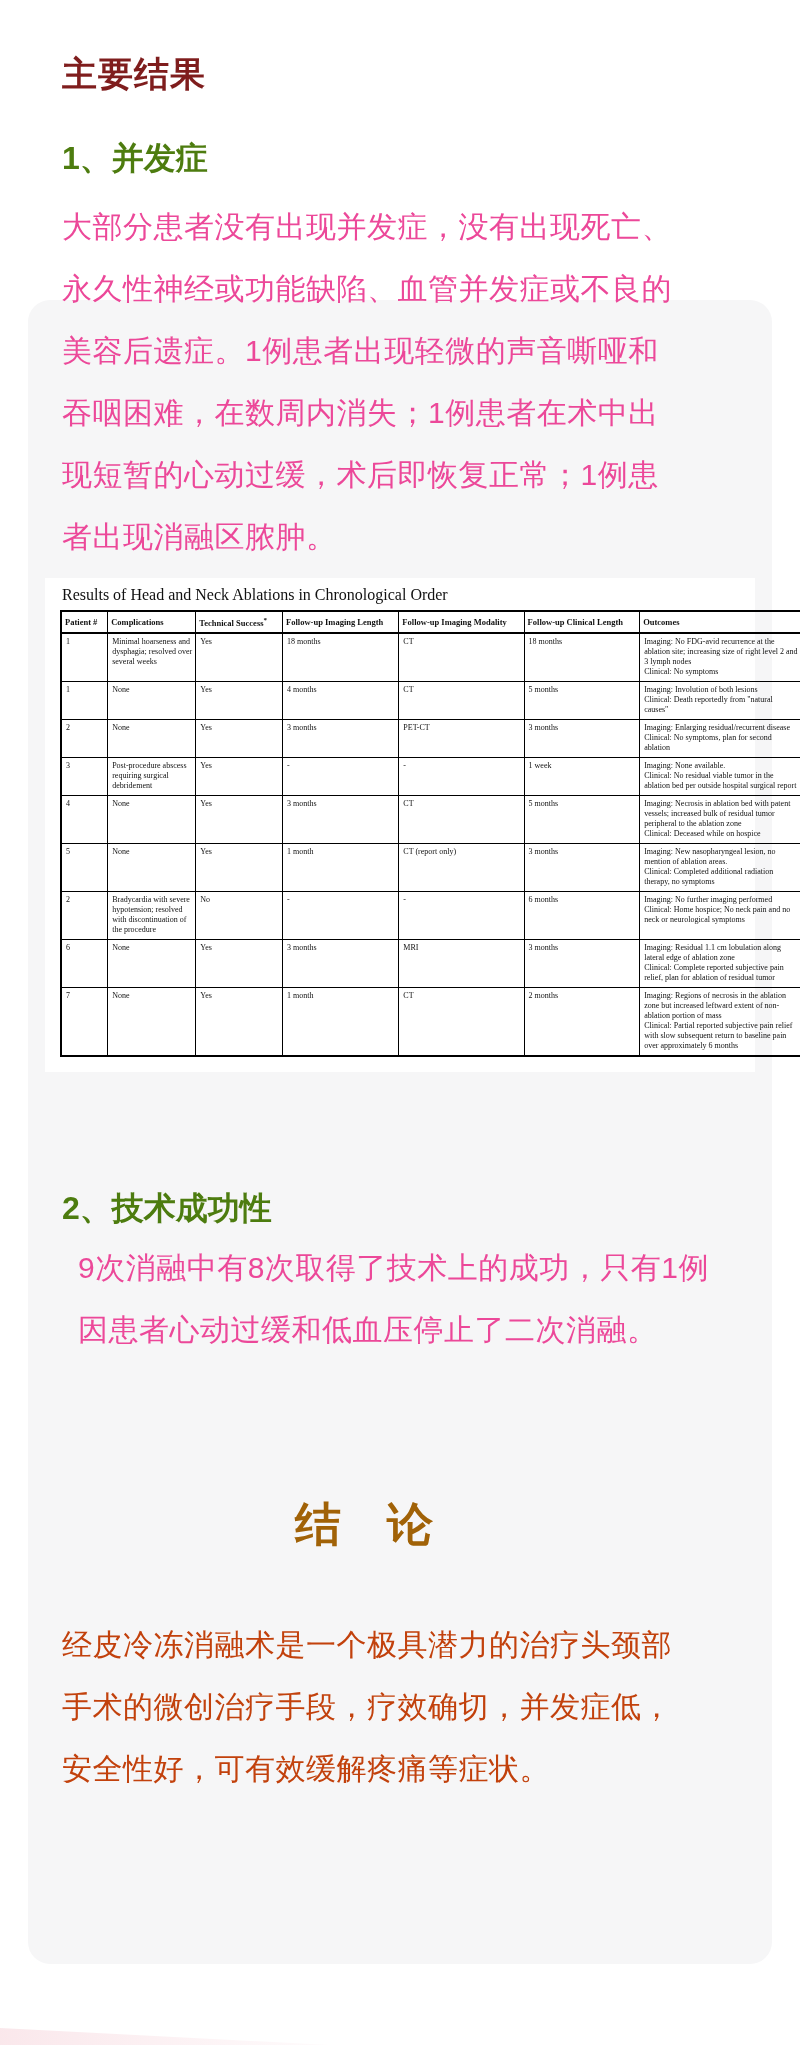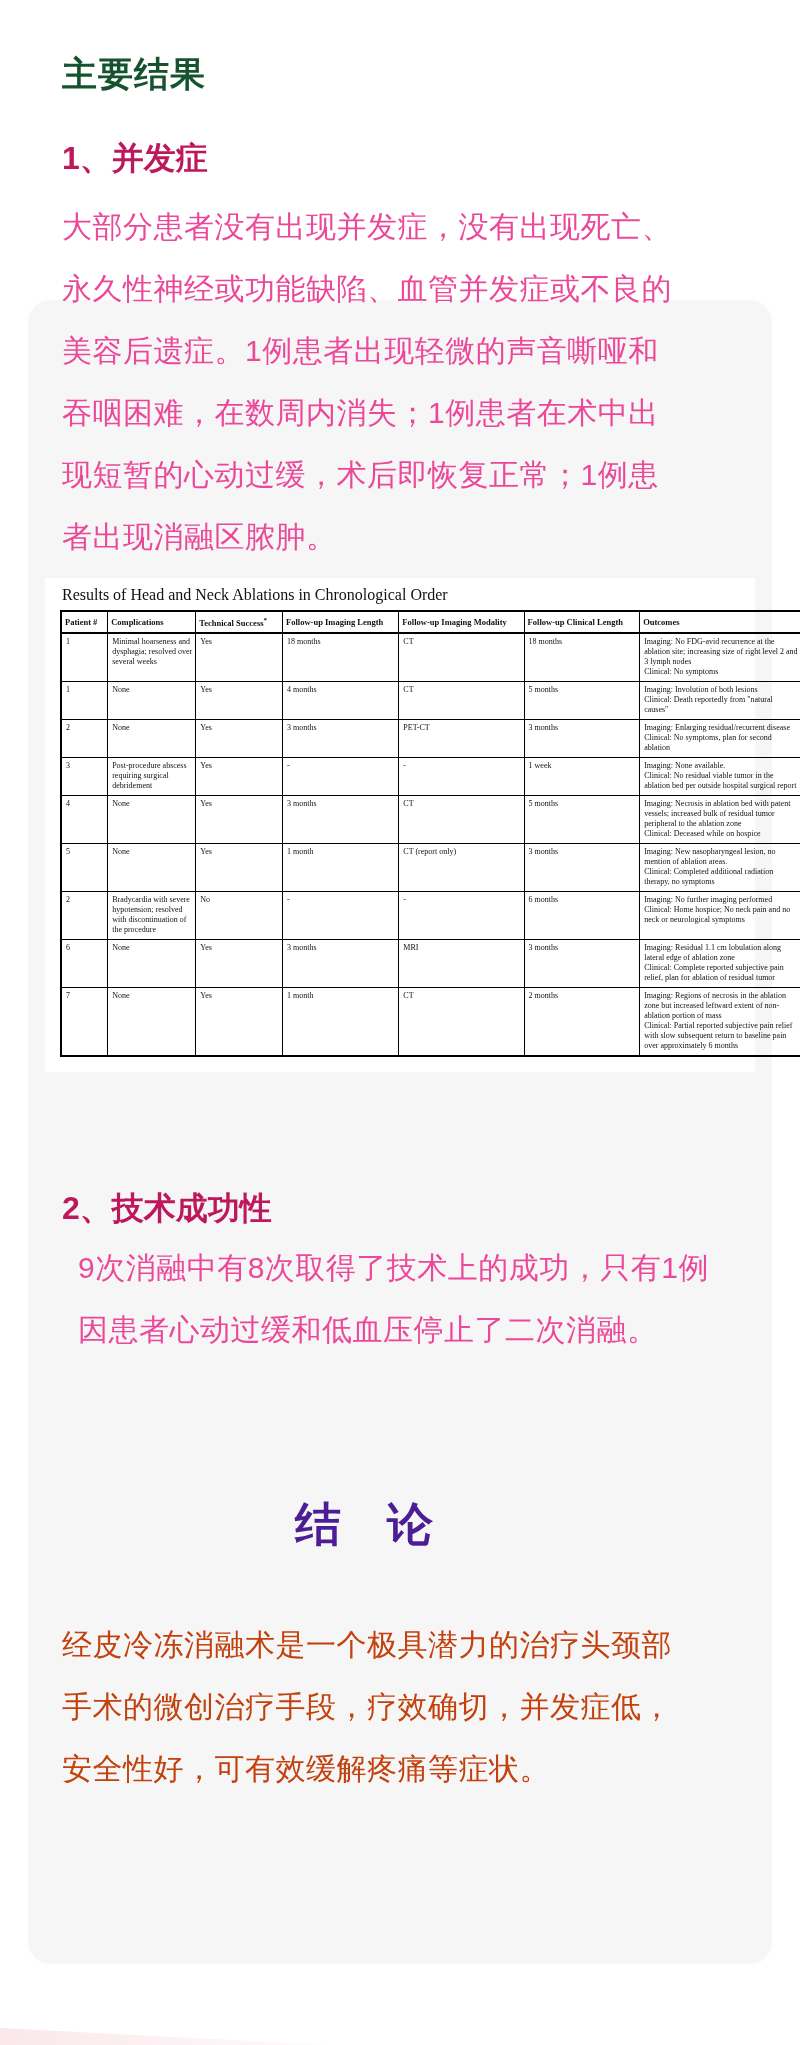--- a/index.html
+++ b/index.html
@@ -14,26 +14,26 @@
   
   .content-card {
     left:28px; top:300px; width:744px; height:1664px;
     background:#f6f6f7; border-radius:22px;
   }
 
   
   .page-title {
     left:62px; top:28px;
     font-family:"DejaVu Serif", serif;
-    font-size:35px; font-weight:bold; color:#14532d;
+    font-size:35px; font-weight:bold; color:#7f1d1d;
     letter-spacing:1px;
   }
   .section-heading {
     left:62px;
-    font-size:32px; font-weight:bold; color:#be185d;
+    font-size:32px; font-weight:bold; color:#4d7c0f;
   }
   .heading-1 { top:110px; }
   .heading-2 { top:1160px; }
 
   
   .para {
     left:62px; width:682px;
     font-size:30px; line-height:62px; color:#ec4899;
     white-space:pre-line; letter-spacing:0.5px;
   }
@@ -69,21 +69,21 @@
     padding:3px 3px 4px 4px;
     white-space:pre-line;
     word-wrap:break-word;
   }
   table.ablation sup { font-size:7px; }
 
   
   .conclusion-title {
     left:0; top:1494px; width:728px; text-align:center;
     font-family:"DejaVu Serif", serif;
-    font-size:46px; font-weight:bold; color:#4c1d95;
+    font-size:46px; font-weight:bold; color:#a16207;
   }
   .conclusion-para {
     left:62px; top:1586px; width:690px;
     font-size:30px; line-height:62px; color:#c2410c;
     white-space:pre-line; letter-spacing:0.5px;font-family:Liberation Mono, monospace;
   }
 
   
   .bottom-decoration {
     left:0; bottom:0; width:330px; height:20px;

